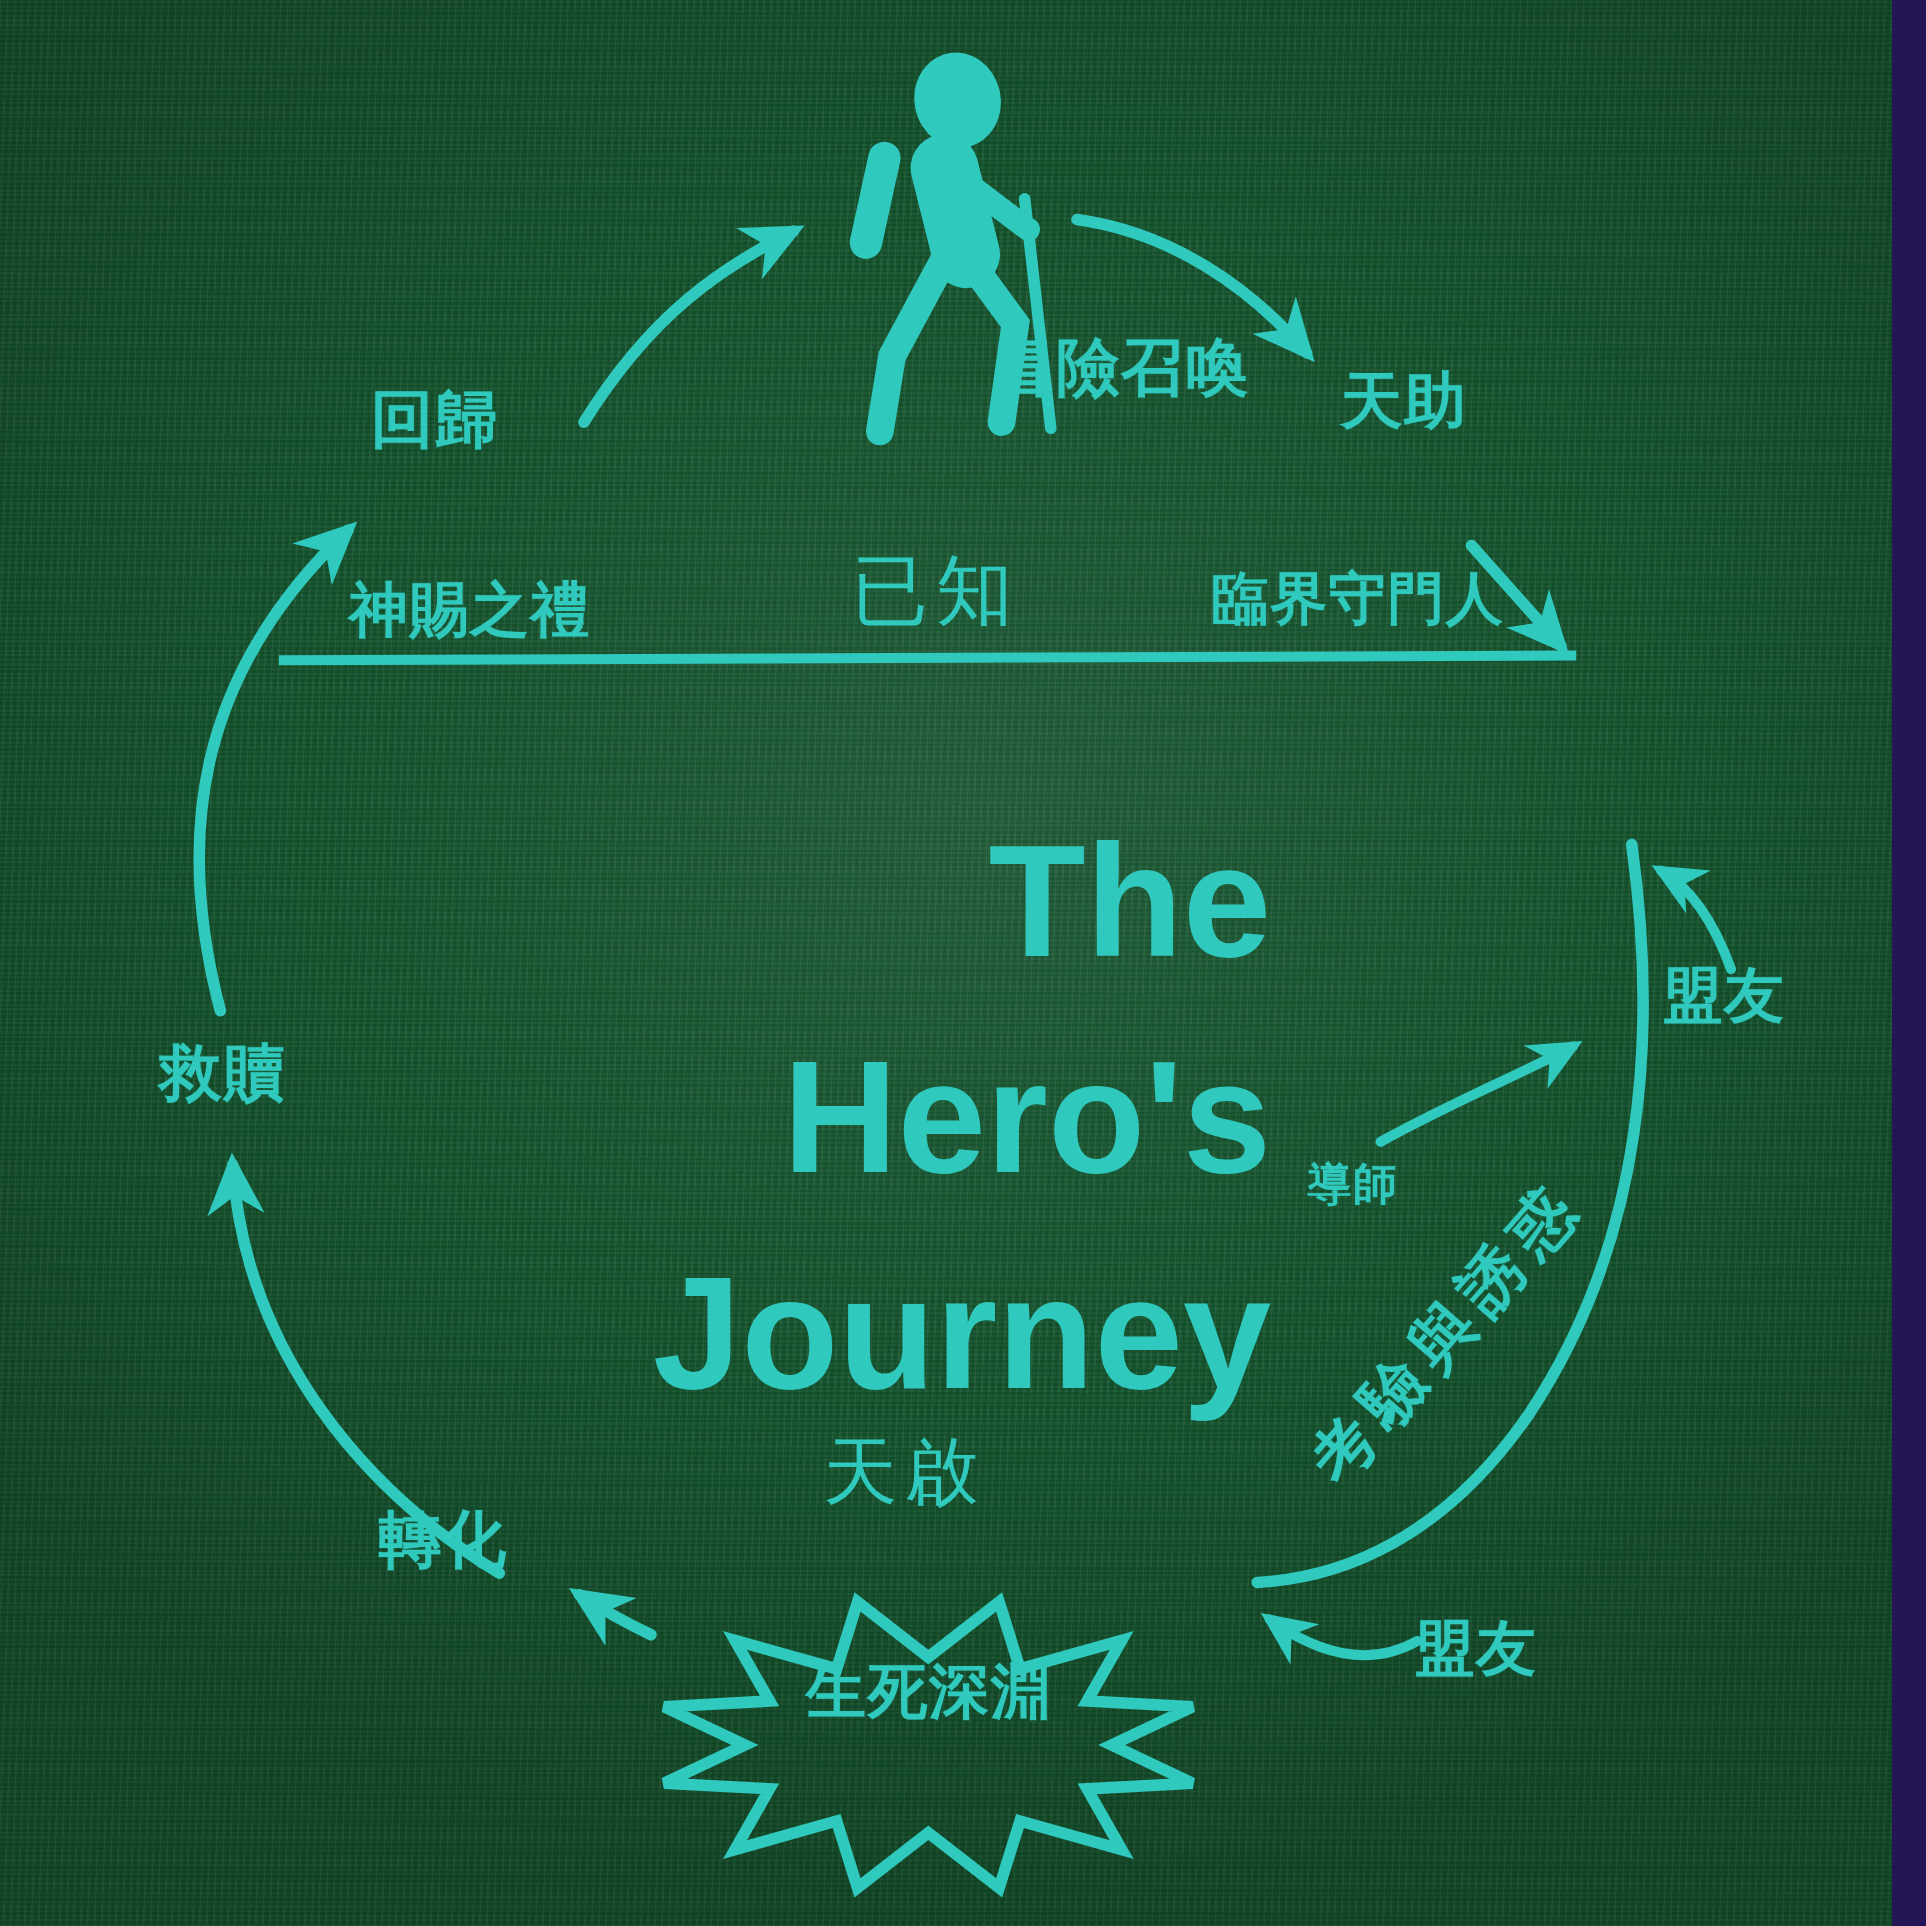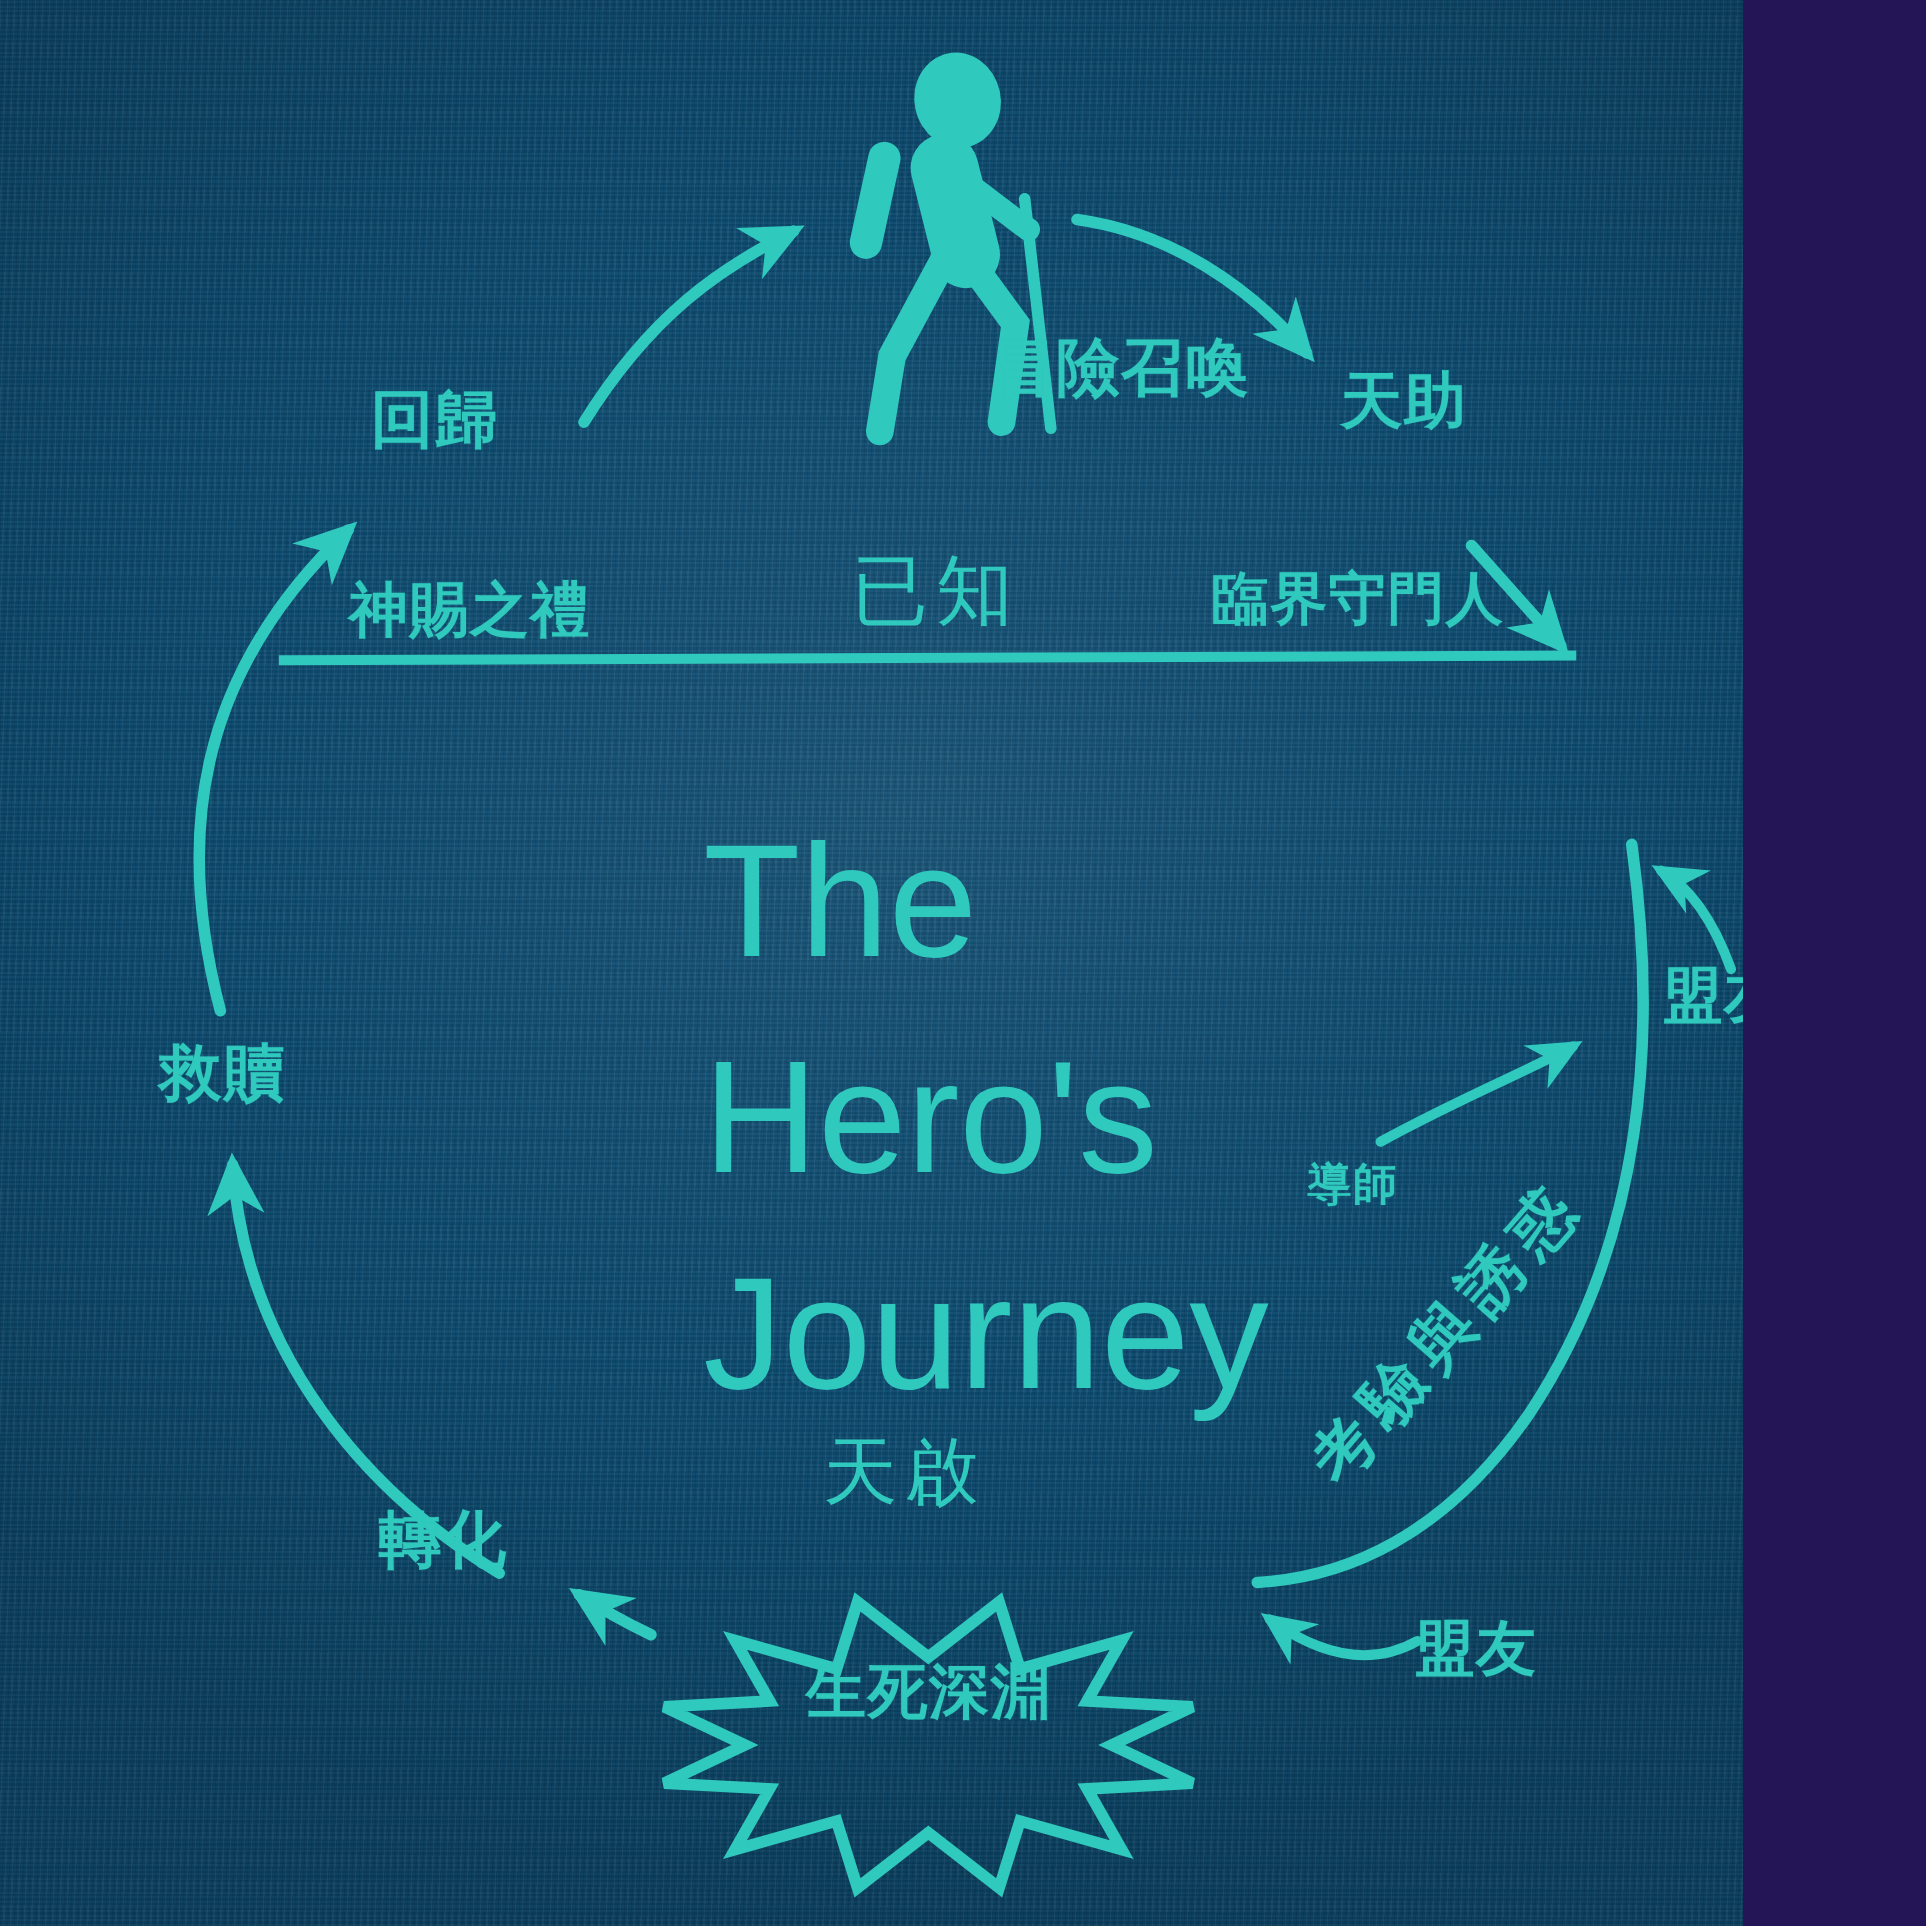--- a/index.html
+++ b/index.html
@@ -1,19 +1,19 @@
 <!DOCTYPE html>
 <html style="font-size:12.3px"><head>
 <meta charset="utf-8">
 <style>
   html,body{margin:0;padding:0;background:#241556;}
   .canvas{
     position:relative;
-    width:1743px;height:1926px;
-    background:#0c4a6e;
+    width:1892px;height:1926px;
+    background:#14532d;
     overflow:hidden;
     font-family:"Liberation Sans",sans-serif;
   }
   
   .canvas::before{
     content:"";position:absolute;inset:0;z-index:1;pointer-events:none;
     background-image:
       repeating-linear-gradient(92deg, rgba(255,255,255,0.05) 0 1.5px, rgba(0,0,0,0.0) 1.5px 3.9px, rgba(0,0,0,0.07) 3.9px 5.4px, rgba(0,0,0,0.0) 5.4px 7px),
       repeating-linear-gradient(0deg, rgba(255,255,255,0.03) 0 2.3px, rgba(0,0,0,0.04) 2.3px 4.6px);
   }
@@ -36,27 +36,26 @@
     font-family:"DejaVu Serif","Liberation Serif",serif;
     font-weight:400;
     letter-spacing:7.7px;
     text-shadow:none;
     text-align:center;
   }
   .rot{transform:translate(-50%,-50%) rotate(-49deg);}
   .title{
     position:absolute;z-index:4;
     color:#2fc9bd;
-    font-weight:400;
-    text-align:left;
+    font-weight:700;
+    text-align:right;
     transform:translate(-50%,-50%);
     font-size:159px;
     line-height:216px;
     letter-spacing:0px;
-    margin-left:24px;
   }
 </style>
 </head>
 <body>
 
 <div class="canvas">
 
   <svg class="layer" width="1926" height="1926" viewBox="0 0 2500 2500">
     <defs>
       <marker id="ah" viewBox="0 0 10 10" refX="8" refY="5" markerWidth="5.4" markerHeight="5.4" orient="auto-start-reverse">

